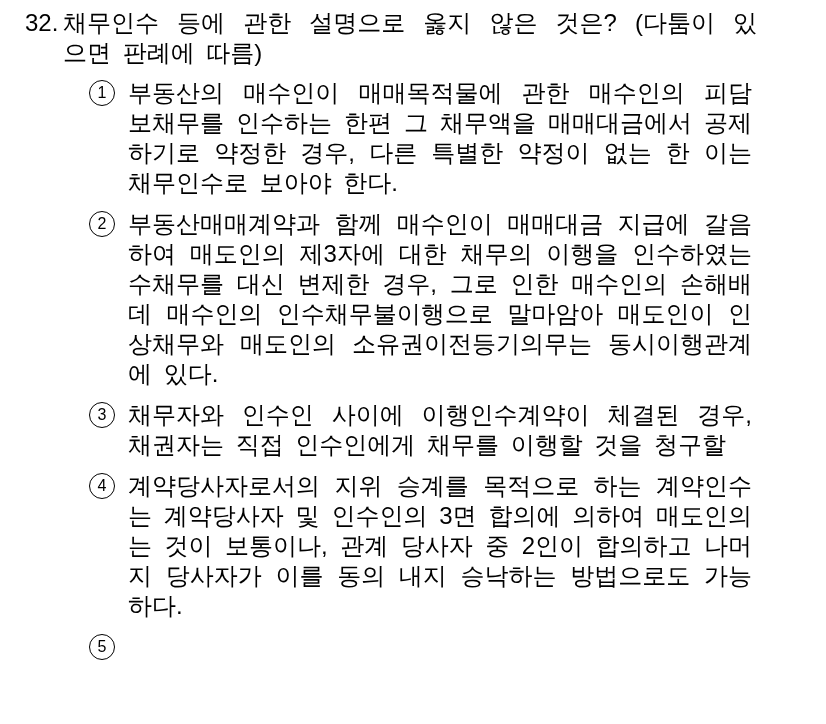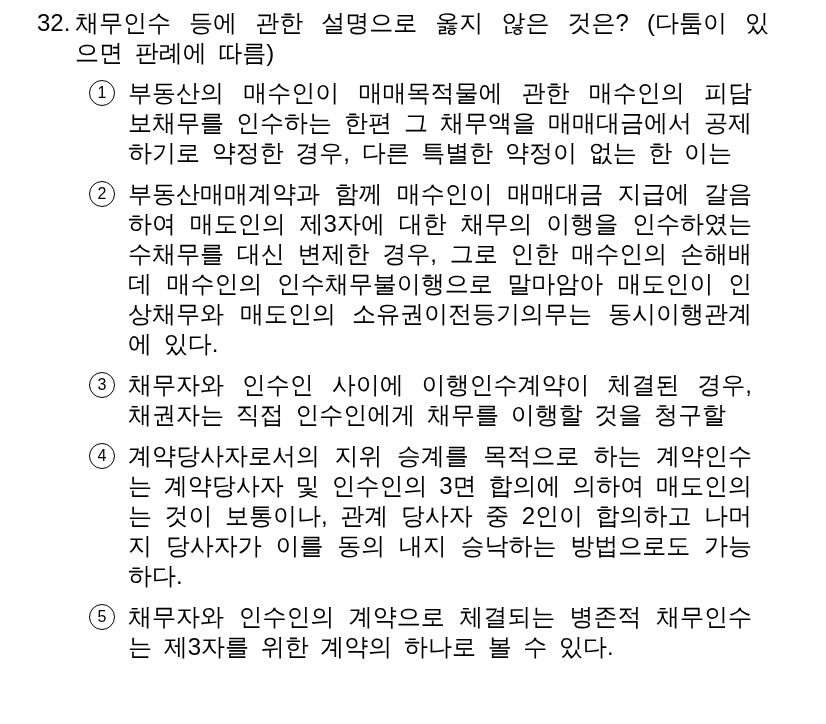--- a/index.html
+++ b/index.html
@@ -22,21 +22,20 @@
     height: 724px;
     padding: 8px 0 0 25px;
   }
   .question-block {
     display: flex;
     margin-bottom: 10px;
   }
   .qnum {
     flex: none;
     width: 38px;
-    margin-left: 12px;
   }
   .qtext {
     width: 694px;
   }
   .otext {
     width: 624px;
   }
   .line {
     text-align: justify;
     text-align-last: justify;
@@ -77,20 +76,21 @@
         <div class="line">으면 판례에 따름)</div>
       </div>
   </div>
   <div id="options">
       <div class="option">
         <span class="marker">1</span>
         <div class="otext">
           <div class="line">부동산의 매수인이 매매목적물에 관한 매수인의 피담</div>
           <div class="line">보채무를 인수하는 한편 그 채무액을 매매대금에서 공제</div>
           <div class="line">하기로 약정한 경우, 다른 특별한 약정이 없는 한 이는</div>
+          <div class="line">채무인수로 보아야 한다.</div>
         </div>
       </div>
       <div class="option">
         <span class="marker">2</span>
         <div class="otext">
           <div class="line">부동산매매계약과 함께 매수인이 매매대금 지급에 갈음</div>
           <div class="line">하여 매도인의 제3자에 대한 채무의 이행을 인수하였는</div>
           <div class="line">수채무를 대신 변제한 경우, 그로 인한 매수인의 손해배</div>
           <div class="line">데 매수인의 인수채무불이행으로 말마암아 매도인이 인</div>
           <div class="line">상채무와 매도인의 소유권이전등기의무는 동시이행관계</div>
@@ -109,19 +109,15 @@
         <div class="otext">
           <div class="line">계약당사자로서의 지위 승계를 목적으로 하는 계약인수</div>
           <div class="line">는 계약당사자 및 인수인의 3면 합의에 의하여 매도인의</div>
           <div class="line">는 것이 보통이나, 관계 당사자 중 2인이 합의하고 나머</div>
           <div class="line">지 당사자가 이를 동의 내지 승낙하는 방법으로도 가능</div>
           <div class="line">하다.</div>
         </div>
       </div>
       <div class="option">
         <span class="marker">5</span>
-        <div class="otext">
-          <div class="line">채무자와 인수인의 계약으로 체결되는 병존적 채무인수</div>
-          <div class="line">는 제3자를 위한 계약의 하나로 볼 수 있다.</div>
-        </div>
       </div>
     </div>
 </div>
 
 </body></html>

